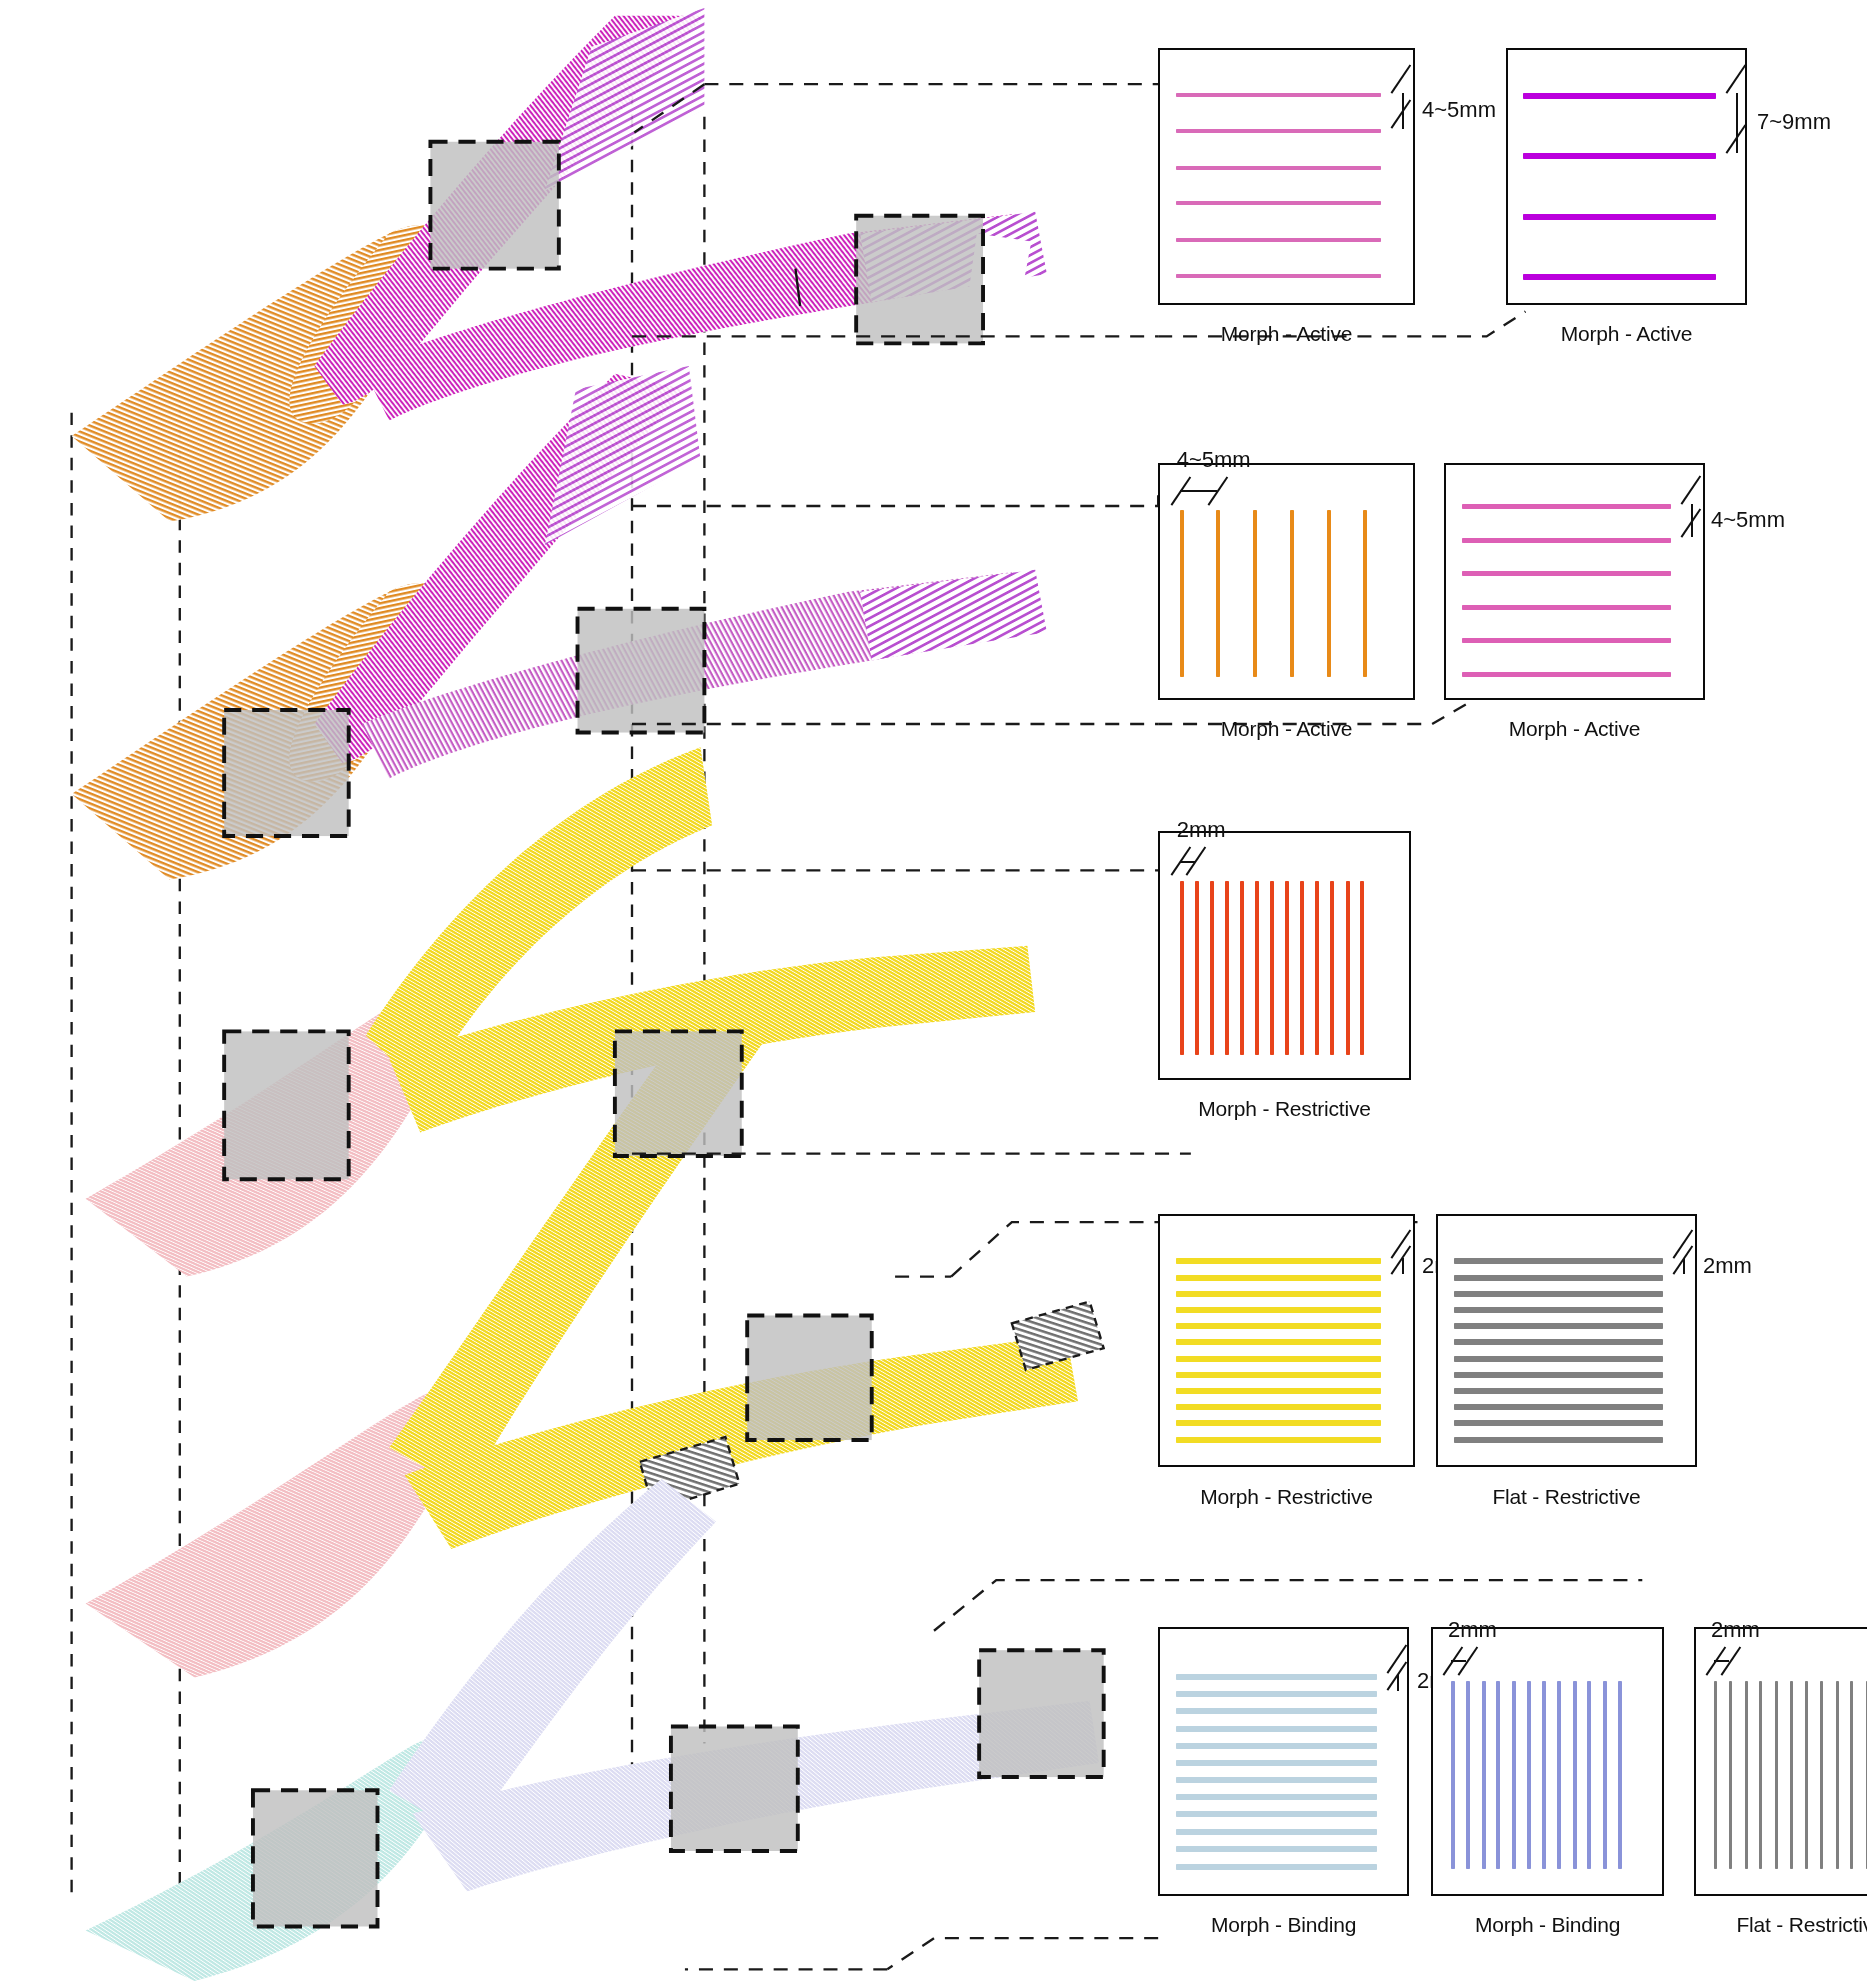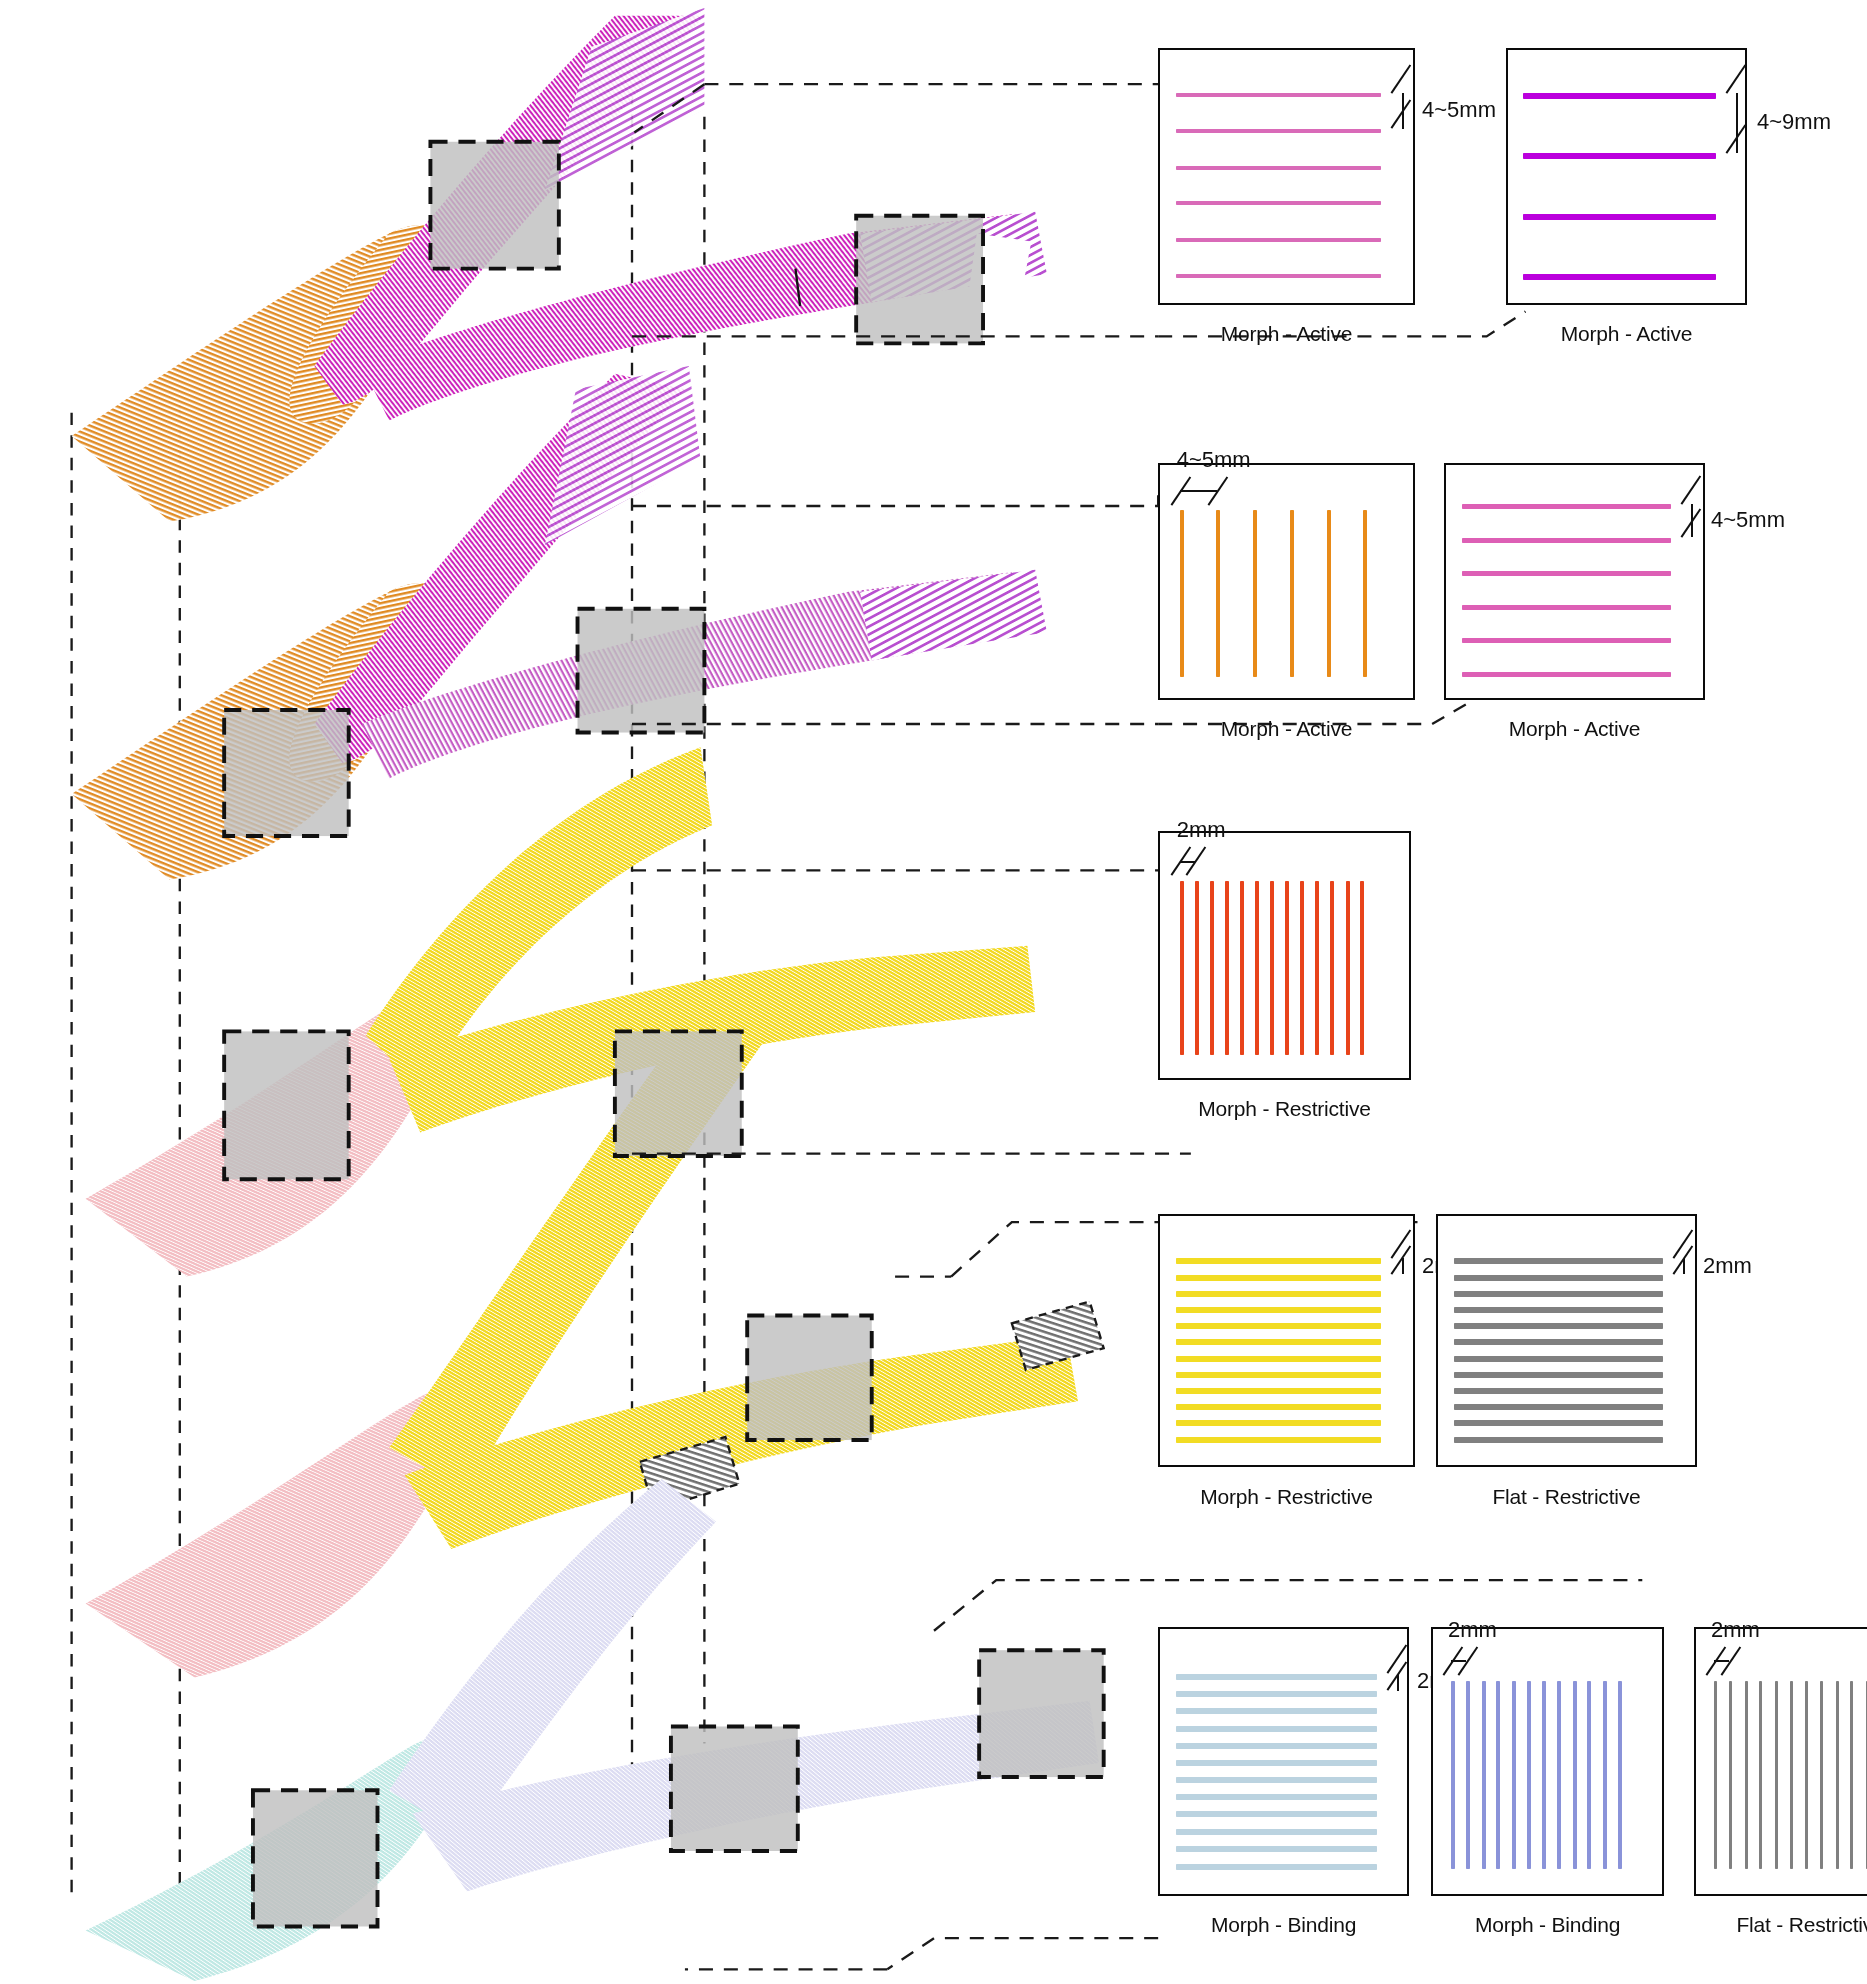--- a/index.html
+++ b/index.html
@@ -164,21 +164,21 @@
         <div class="detail-box" style="width:241px;height:257px;"></div>
         <div class="stripe" style="left:17px;top:45px;width:193px;height:6.2px;background:#BB00DD;"></div>
         <div class="stripe" style="left:17px;top:105px;width:193px;height:6.2px;background:#BB00DD;"></div>
         <div class="stripe" style="left:17px;top:166px;width:193px;height:6.2px;background:#BB00DD;"></div>
         <div class="stripe" style="left:17px;top:226px;width:193px;height:6.2px;background:#BB00DD;"></div>
         <div style="position:absolute;left:230px;top:45px;width:2.3px;height:60px;background:#111;"></div>
         <div style="position:absolute;left:213px;top:30px;
      width:34px;height:2.3px;background:#111;transform:rotate(-56deg);transform-origin:center;"></div>
         <div style="position:absolute;left:213px;top:90px;
      width:34px;height:2.3px;background:#111;transform:rotate(-56deg);transform-origin:center;"></div>
-        <div class="dim-label" style="left:251px;top:61px;">4~9mm</div>
+        <div class="dim-label" style="left:251px;top:61px;">7~9mm</div>
         <div class="detail-caption" style="top:274px;">Morph - Active</div>
       </div>
       <div class="detail-card" style="left: 1158px; top: 463px; width: 257px; height: 288px;">
         <div class="detail-box" style="width:257px;height:237px;"></div>
         <div class="stripe" style="left:22px;top:47px;width:3.9px;height:167px;background:#E88A18;"></div>
         <div class="stripe" style="left:58px;top:47px;width:3.9px;height:167px;background:#E88A18;"></div>
         <div class="stripe" style="left:95px;top:47px;width:3.9px;height:167px;background:#E88A18;"></div>
         <div class="stripe" style="left:132px;top:47px;width:3.9px;height:167px;background:#E88A18;"></div>
         <div class="stripe" style="left:169px;top:47px;width:3.9px;height:167px;background:#E88A18;"></div>
         <div class="stripe" style="left:205px;top:47px;width:3.9px;height:167px;background:#E88A18;"></div>

